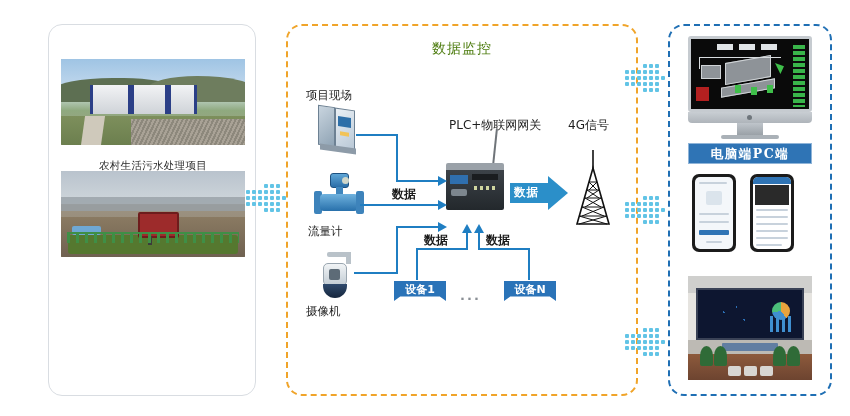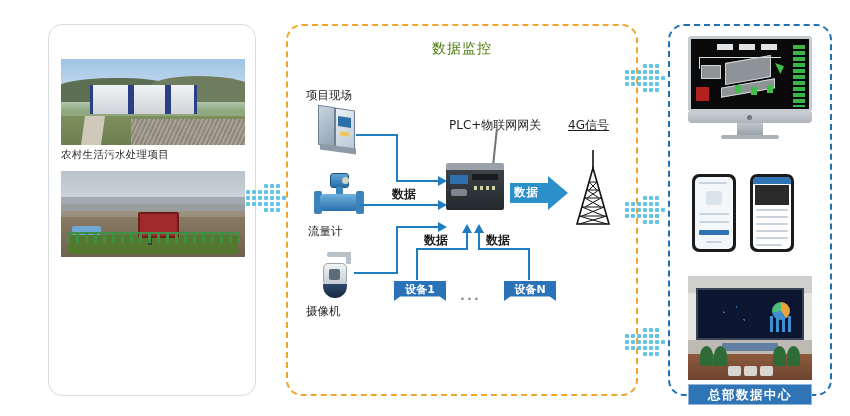--- a/index.html
+++ b/index.html
@@ -22,22 +22,22 @@
   .panel-left-title {
     position: absolute; top: 10px; left: 0; width: 100%;
     text-align: center; font-size: 13.5px; color: #3e3e3e; letter-spacing: 1px;
   }
   .photo-block { position: absolute; left: 12px; width: 184px; }
   .photo {
     width: 184px; height: 86px; border-radius: 1px; position: relative;
     overflow: hidden; background:#9aa7a0;
   }
   .photo-cap {
-    font-size: 10.5px; color: #2b2b2b;
-    margin-top: 3px; letter-spacing: .3px; font-family:"DejaVu Serif","Liberation Serif",serif;
+    text-align: center; font-size: 10.5px; color: #2b2b2b;
+    margin-top: 14px; letter-spacing: .3px; font-family:"DejaVu Serif","Liberation Serif",serif;
   }
   #pb0 { top: 34px; }
   #pb1 { top: 146px; }
   #pb2 { top: 258px; height: 110px;}
   #pb2 .photo { height: 104px; }
 
   
   .ph1-sky { position:absolute; inset:0; background:linear-gradient(#9fc4e4 0%, #cddff0 45%, #bcd0c3 46%, #8fa97f 60%, #a79f86 100%); }
   .ph1-hill { position:absolute; left:-4%; top:22%; width:64%; height:28%; background:#5d6f52; border-radius:50% 40% 0 0; }
   .ph1-hill2{ position:absolute; right:-6%; top:20%; width:58%; height:30%; background:#6e7d5e; border-radius:45% 55% 0 0;}
@@ -320,21 +320,21 @@
   <div class="ic-plc">
     <div class="ant"></div>
       <div class="top"></div>
       <div class="main"></div>
     <div class="blu"></div>
       <div class="sw"></div>
       <div class="prt"></div>
       <div class="led"></div>
   </div>
 
-  <div class="node-label" style="left:568px; top:117px; font-size:12px;text-decoration:underline;">4G信号</div>
+  <div class="node-label" style="left:568px; top:117px; font-size:12px;">4G信号</div>
   <div class="ic-tower">
     <svg width="56" height="76" viewBox="0 0 56 76">
       <line x1="28" y1="0" x2="28" y2="20" stroke="#111" stroke-width="1.6"></line>
       <polygon points="28,18 44,74 12,74" fill="none" stroke="#111" stroke-width="1.6"></polygon>
       <g stroke="#111" stroke-width="1">
         <line x1="24" y1="32" x2="32" y2="32"></line>
           <line x1="22" y1="40" x2="34" y2="40"></line>
         <line x1="20" y1="48" x2="36" y2="48"></line>
           <line x1="17" y1="57" x2="39" y2="57"></line>
         <line x1="14" y1="66" x2="42" y2="66"></line>
@@ -493,20 +493,21 @@
           <div class="scada-grn" style="left:44px; top:46px; width:6px; height:8px;"></div>
           <div class="scada-grn" style="left:60px; top:48px; width:6px; height:8px;"></div>
           <div class="scada-grn" style="left:76px; top:46px; width:6px; height:8px;"></div>
           <div class="scada-bar"></div>
           <div class="scada-red"></div>
         </div>
         <div class="chin"></div>
           <div class="neck"></div>
           <div class="foot"></div>
       </div>
+      <div class="rp-caption">电脑端PC端</div>
     </div>
 
     <div class="rp-block" style="top:148px;">
       <div class="phones">
         <div class="phone p1">
           <div class="pscr">
             <div class="pl" style="left:4px; top:5px; width:28px;"></div>
             <div class="scada-box" style="left:11px; top:14px; width:16px; height:14px; background:#dbe4ec; border:none; border-radius:2px;"></div>
             <div class="pl" style="left:4px; top:36px; width:30px;"></div>
             <div class="pl" style="left:4px; top:44px; width:30px;"></div>
@@ -541,16 +542,15 @@
           <div class="dc-logo"></div>
         <div class="dc-desk"></div>
         <div class="dc-plant" style="left:12px;"></div>
         <div class="dc-plant" style="left:26px;"></div>
         <div class="dc-plant" style="right:26px;"></div>
         <div class="dc-plant" style="right:12px;"></div>
         <div class="dc-chair" style="left:40px;"></div>
         <div class="dc-chair" style="left:56px;"></div>
         <div class="dc-chair" style="left:72px;"></div>
       </div>
-      <div class="rp-caption">总部数据中心</div>
     </div>
   </div>
 </div>
 
 </body></html>

